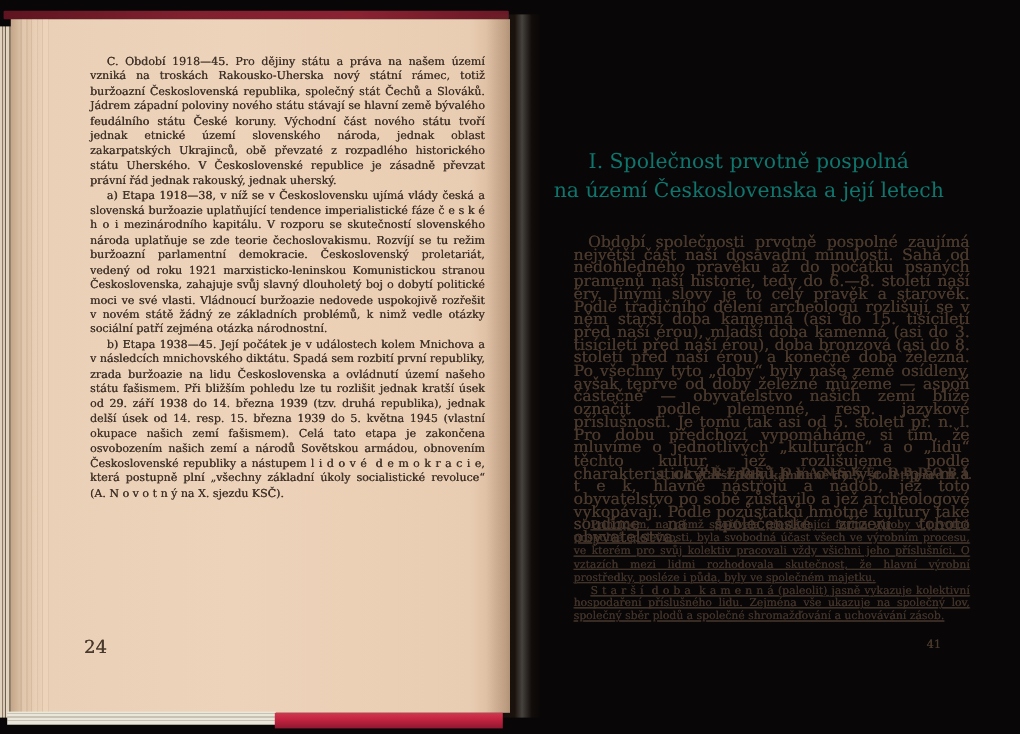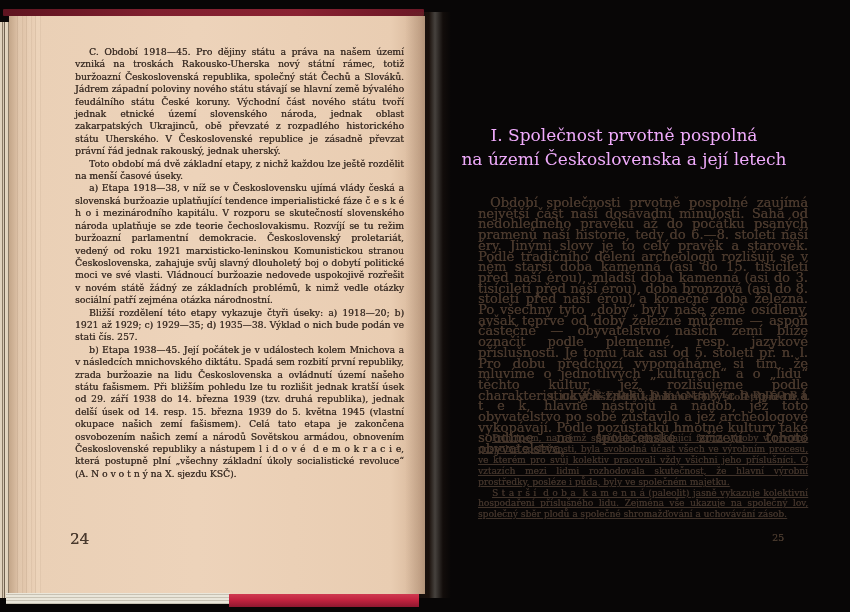--- a/index.html
+++ b/index.html
@@ -69,21 +69,21 @@
     color:#41332a; font-size:9.2px; line-height:12.4px;
     text-align:justify; text-shadow:0.25px 0 0 currentColor;
   }
   .text-left p, .text-right p { margin:0; text-indent:14px; }
   .pagenum-left {
     position:absolute; left:70px; top:530px;
     font-size:15px; color:#4a3a2e; text-shadow:0.25px 0 0 currentColor;
   }
   .chapter-title {
     position:absolute; left:438px; top:124px; width:372px;
-    text-align:center; font-size:17px; line-height:23.5px; color:#f0abfc;
+    text-align:center; font-size:17px; line-height:23.5px; color:#0f766e;
   }
   .intro {
     position:absolute; left:478px; top:198px; width:330px;
     font-size:13px; line-height:10.7px;
     text-align:justify; color:#4a392d; text-indent:12px;
     text-shadow:0.2px 0 0 currentColor;
   }
   .section-heading {
     position:absolute; left:438px; top:389px; width:372px;
     text-align:right; font-size:9.6px; font-weight:bold;
@@ -113,36 +113,34 @@
 
   <div class="page-left"></div>
   <div class="page-right"></div>
   <div class="gutter"></div>
 
   <div class="edge-bottom-white"></div>
   <div class="cover-bottom-red"></div>
 
   <div class="text-left">
     <p>C. Období 1918—45. Pro dějiny státu a práva na našem území vzniká na troskách Rakousko-Uherska nový státní rámec, totiž buržoazní Československá republika, společný stát Čechů a Slováků. Jádrem západní poloviny nového státu stávají se hlavní země bývalého feudálního státu České koruny. Východní část nového státu tvoří jednak etnické území slovenského národa, jednak oblast zakarpatských Ukrajinců, obě převzaté z rozpadlého historického státu Uherského. V Československé republice je zásadně převzat právní řád jednak rakouský, jednak uherský.</p>
-    <p>Toto období má dvě základní etapy, z nichž každou lze ještě rozdělit na menší časové úseky.</p>
     <p>a) Etapa 1918—38, v níž se v Československu ujímá vlády česká a slovenská buržoazie uplatňující tendence imperialistické fáze č e s k é h o i mezinárodního kapitálu. V rozporu se skutečností slovenského národa uplatňuje se zde teorie čechoslovakismu. Rozvíjí se tu režim buržoazní parlamentní demokracie. Československý proletariát, vedený od roku 1921 marxisticko-leninskou Komunistickou stranou Československa, zahajuje svůj slavný dlouholetý boj o dobytí politické moci ve své vlasti. Vládnoucí buržoazie nedovede uspokojivě rozřešit v novém státě žádný ze základních problémů, k nimž vedle otázky sociální patří zejména otázka národnostní.</p>
-    <p>Bližší rozdělení této etapy vykazuje čtyři úseky: a) 1918—20; b) 1921 až 1929; c) 1929—35; d) 1935—38. Výklad o nich bude podán ve stati čís. 257.</p>
     <p>b) Etapa 1938—45. Její počátek je v událostech kolem Mnichova a v následcích mnichovského diktátu. Spadá sem rozbití první republiky, zrada buržoazie na lidu Československa a ovládnutí území našeho státu fašismem. Při bližším pohledu lze tu rozlišit jednak kratší úsek od 29. září 1938 do 14. března 1939 (tzv. druhá republika), jednak delší úsek od 14. resp. 15. března 1939 do 5. května 1945 (vlastní okupace našich zemí fašismem). Celá tato etapa je zakončena osvobozením našich zemí a národů Sovětskou armádou, obnovením Československé republiky a nástupem l i d o v é&nbsp;&nbsp;d e m o k r a c i e, která postupně plní „všechny základní úkoly socialistické revoluce“ (A. N o v o t n ý na X. sjezdu KSČ).</p>
   </div>
   <div class="pagenum-left">24</div>
 
   <div class="chapter-title">
     <div>I. Společnost prvotně pospolná</div>
     <div>na území Československa a její letech</div>
   </div>
 
   <div class="intro">Období společnosti prvotně pospolné zaujímá největší část naší dosavadní minulosti. Sahá od nedohledného pravěku až do počátku psaných pramenů naší historie, tedy do 6.—8. století naší éry. Jinými slovy je to celý pravěk a starověk. Podle tradičního dělení archeologů rozlišují se v něm starší doba kamenná (asi do 15. tisíciletí před naší érou), mladší doba kamenná (asi do 3. tisíciletí před naší érou), doba bronzová (asi do 8. století před naší érou) a konečně doba železná. Po všechny tyto „doby“ byly naše země osídleny, avšak teprve od doby železné můžeme — aspoň částečně — obyvatelstvo našich zemí blíže označit podle plemenné, resp. jazykové příslušnosti. Je tomu tak asi od 5. století př. n. l. Pro dobu předchozí vypomáháme si tím, že mluvíme o jednotlivých „kulturách“ a o „lidu“ těchto kultur, jež rozlišujeme podle charakteristických znaků h m o t n ý c h&nbsp;&nbsp;p a m á t e k, hlavně nástrojů a nádob, jež toto obyvatelstvo po sobě zůstavilo a jež archeologové vykopávají. Podle pozůstatků hmotné kultury také soudíme na společenské zřízení tohoto obyvatelstva.</div>
 
   <div class="section-heading">PŘEDSLOVANSKÉ OBDOBÍ</div>
   <div class="sub-heading">4. Od starší doby kamenné do 5. století před n. l.</div>
 
   <div class="text-right">
     <p>Principem, na němž spočívala převládající forma výroby v prvotně pospolné společnosti, byla svobodná účast všech ve výrobním procesu, ve kterém pro svůj kolektiv pracovali vždy všichni jeho příslušníci. O vztazích mezi lidmi rozhodovala skutečnost, že hlavní výrobní prostředky, posléze i půda, byly ve společném majetku.</p>
     <p>S t a r š í&nbsp;&nbsp;d o b a&nbsp;&nbsp;k a m e n n á (paleolit) jasně vykazuje kolektivní hospodaření příslušného lidu. Zejména vše ukazuje na společný lov, společný sběr plodů a společné shromažďování a uchovávání zásob.</p>
   </div>
-  <div class="pagenum-right">25</div>
+  <div class="pagenum-right">41</div>
 
 </div>
 
 </body></html>

